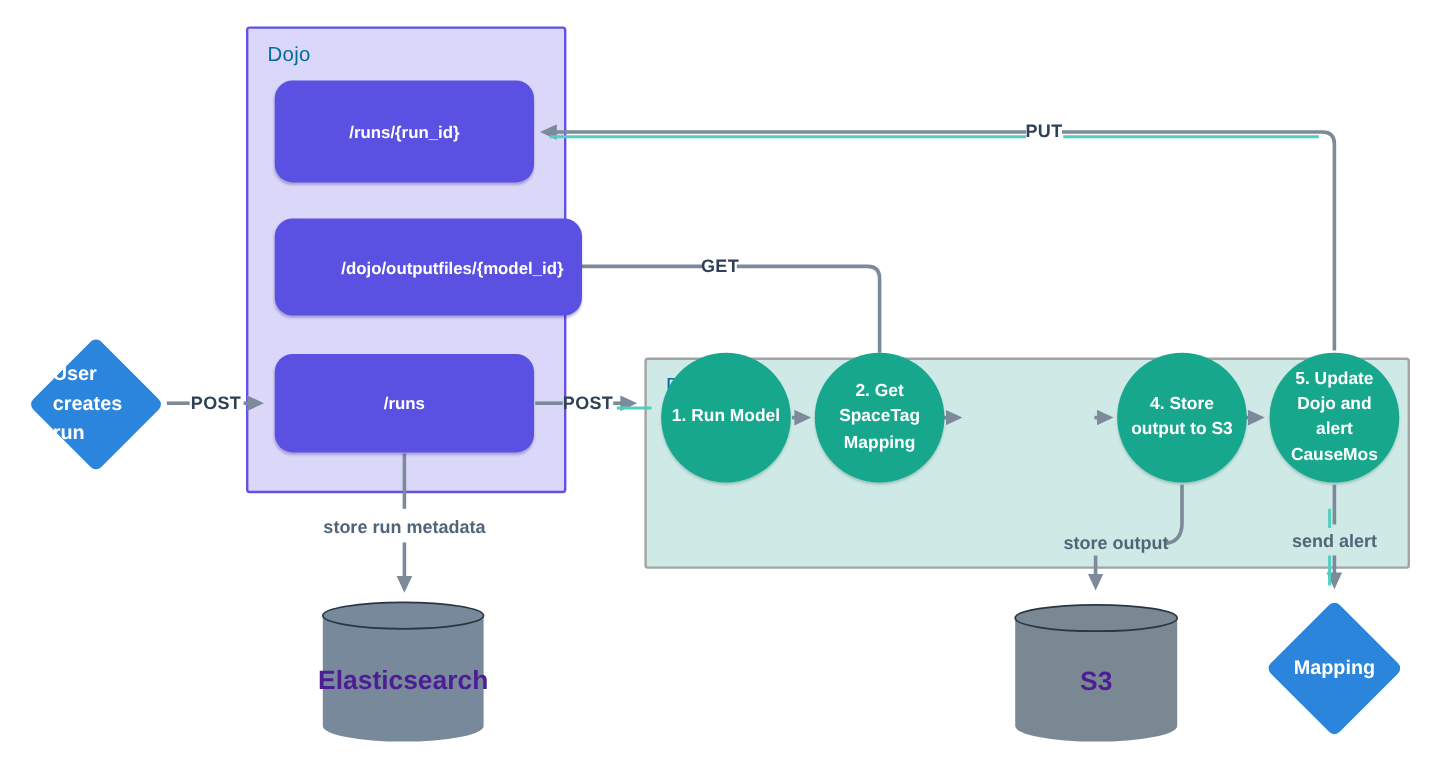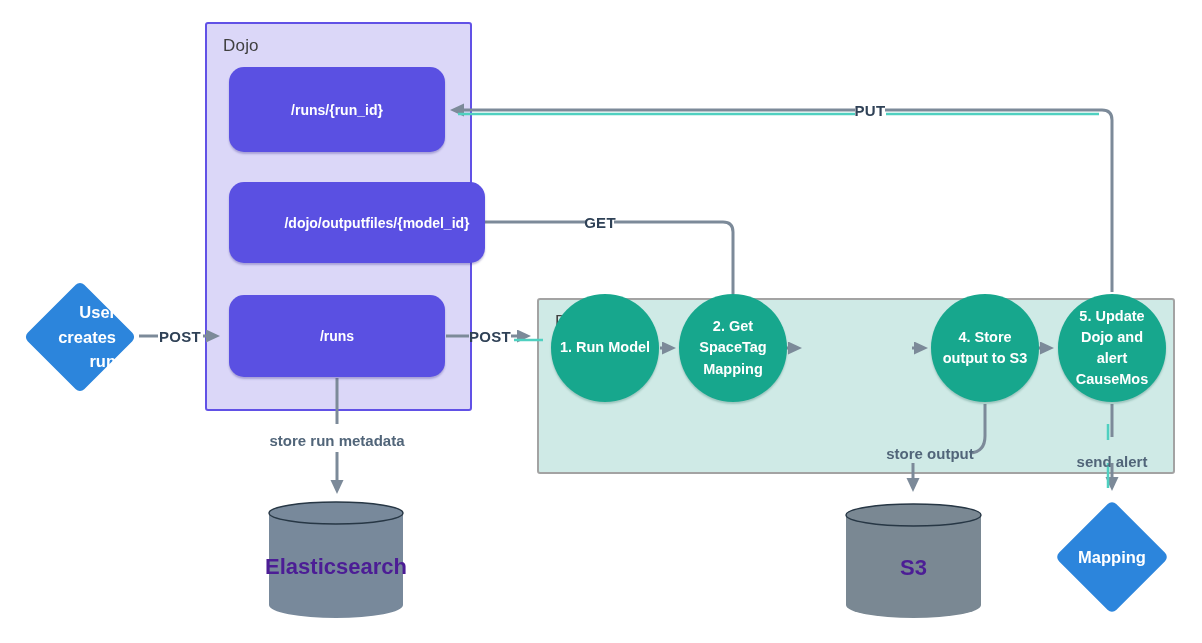--- a/index.html
+++ b/index.html
@@ -12,21 +12,21 @@
   .dojo-container{
     left:205px;top:22px;width:263px;height:385px;
     background:#dbd7f8;border:2px solid #6151e6;
   }
   .dmc-container{
     left:537px;top:250px;width:634px;height:172px;
     background:#cfeae6;border:2px solid #a3a3a3;margin-top:48px;
   }
   .container-title{
     position:absolute;left:16px;top:12px;
-    font-size:17px;font-weight:500;color:#404040;letter-spacing:.2px;
+    font-size:17px;font-weight:500;color:#0369a1;letter-spacing:.2px;
   }
   
   .endpoint{
     position:absolute;left:229px;width:216px;
     background:#5a50e2;border-radius:15px;
     display:flex;align-items:center;justify-content:center;
     color:#ffffff;font-weight:700;font-size:14px;white-space:nowrap;
     box-shadow:0 2px 2px rgba(50,40,140,.30);
   }
   .ep-1{top:67px;height:85px;}
@@ -43,21 +43,21 @@
   .step-circle .txt{display:block;}
   .c1{left:551px;} .c2{left:679px;} .c3{left:805px;} .c4{left:931px;} .c5{left:1058px;}
   .c1 .txt{width:100px;} .c2 .txt{width:86px;} .c3 .txt{width:96px;} .c4 .txt{width:96px;} .c5 .txt{width:84px;}
   
   .diamond{position:absolute;display:flex;align-items:center;justify-content:center;}
   .diamond .shape{
     position:absolute;left:50%;top:50%;background:#2c85dc;border-radius:6px;
     transform:translate(-50%,-50%) rotate(45deg);
   }
   .diamond .dtxt{
-    position:relative;z-index:2;color:#fff;font-weight:700;text-align:right;
+    position:relative;z-index:2;color:#fff;font-weight:700;text-align:left;
   }
   .user-diamond{left:24px;top:281px;width:112px;height:112px;}
   .user-diamond .shape{width:80px;height:80px;}
   .user-diamond .dtxt{font-size:16.5px;line-height:1.5;width:72px;}
   .causemos-diamond{left:1055px;top:500px;width:114px;height:114px;}
   .causemos-diamond .shape{width:81px;height:81px;}
   .causemos-diamond .dtxt{font-size:16.5px;white-space:nowrap;}
   
   .cylinder{position:absolute;}
   .cylinder .ctxt{
@@ -188,15 +188,15 @@
     </svg>
     <div class="ctxt">S3</div>
   </div>
 
   <div class="edge-label http-label" style="left:180px;top:336px;">POST</div>
   <div class="edge-label http-label" style="left:490px;top:336px;">POST</div>
   <div class="edge-label http-label" style="left:600px;top:222px;">GET</div>
   <div class="edge-label http-label" style="left:870px;top:110px;">PUT</div>
   <div class="edge-label muted-label" style="left:337px;top:440px;">store run metadata</div>
   <div class="edge-label muted-label" style="left:930px;top:453px;">store output</div>
-  <div class="edge-label muted-label" style="left:1112px;top:451px;margin-top:10px;">send alert</div>
+  <div class="edge-label muted-label" style="left:1112px;top:451px;">send alert</div>
 
 </div>
 
 </body></html>

